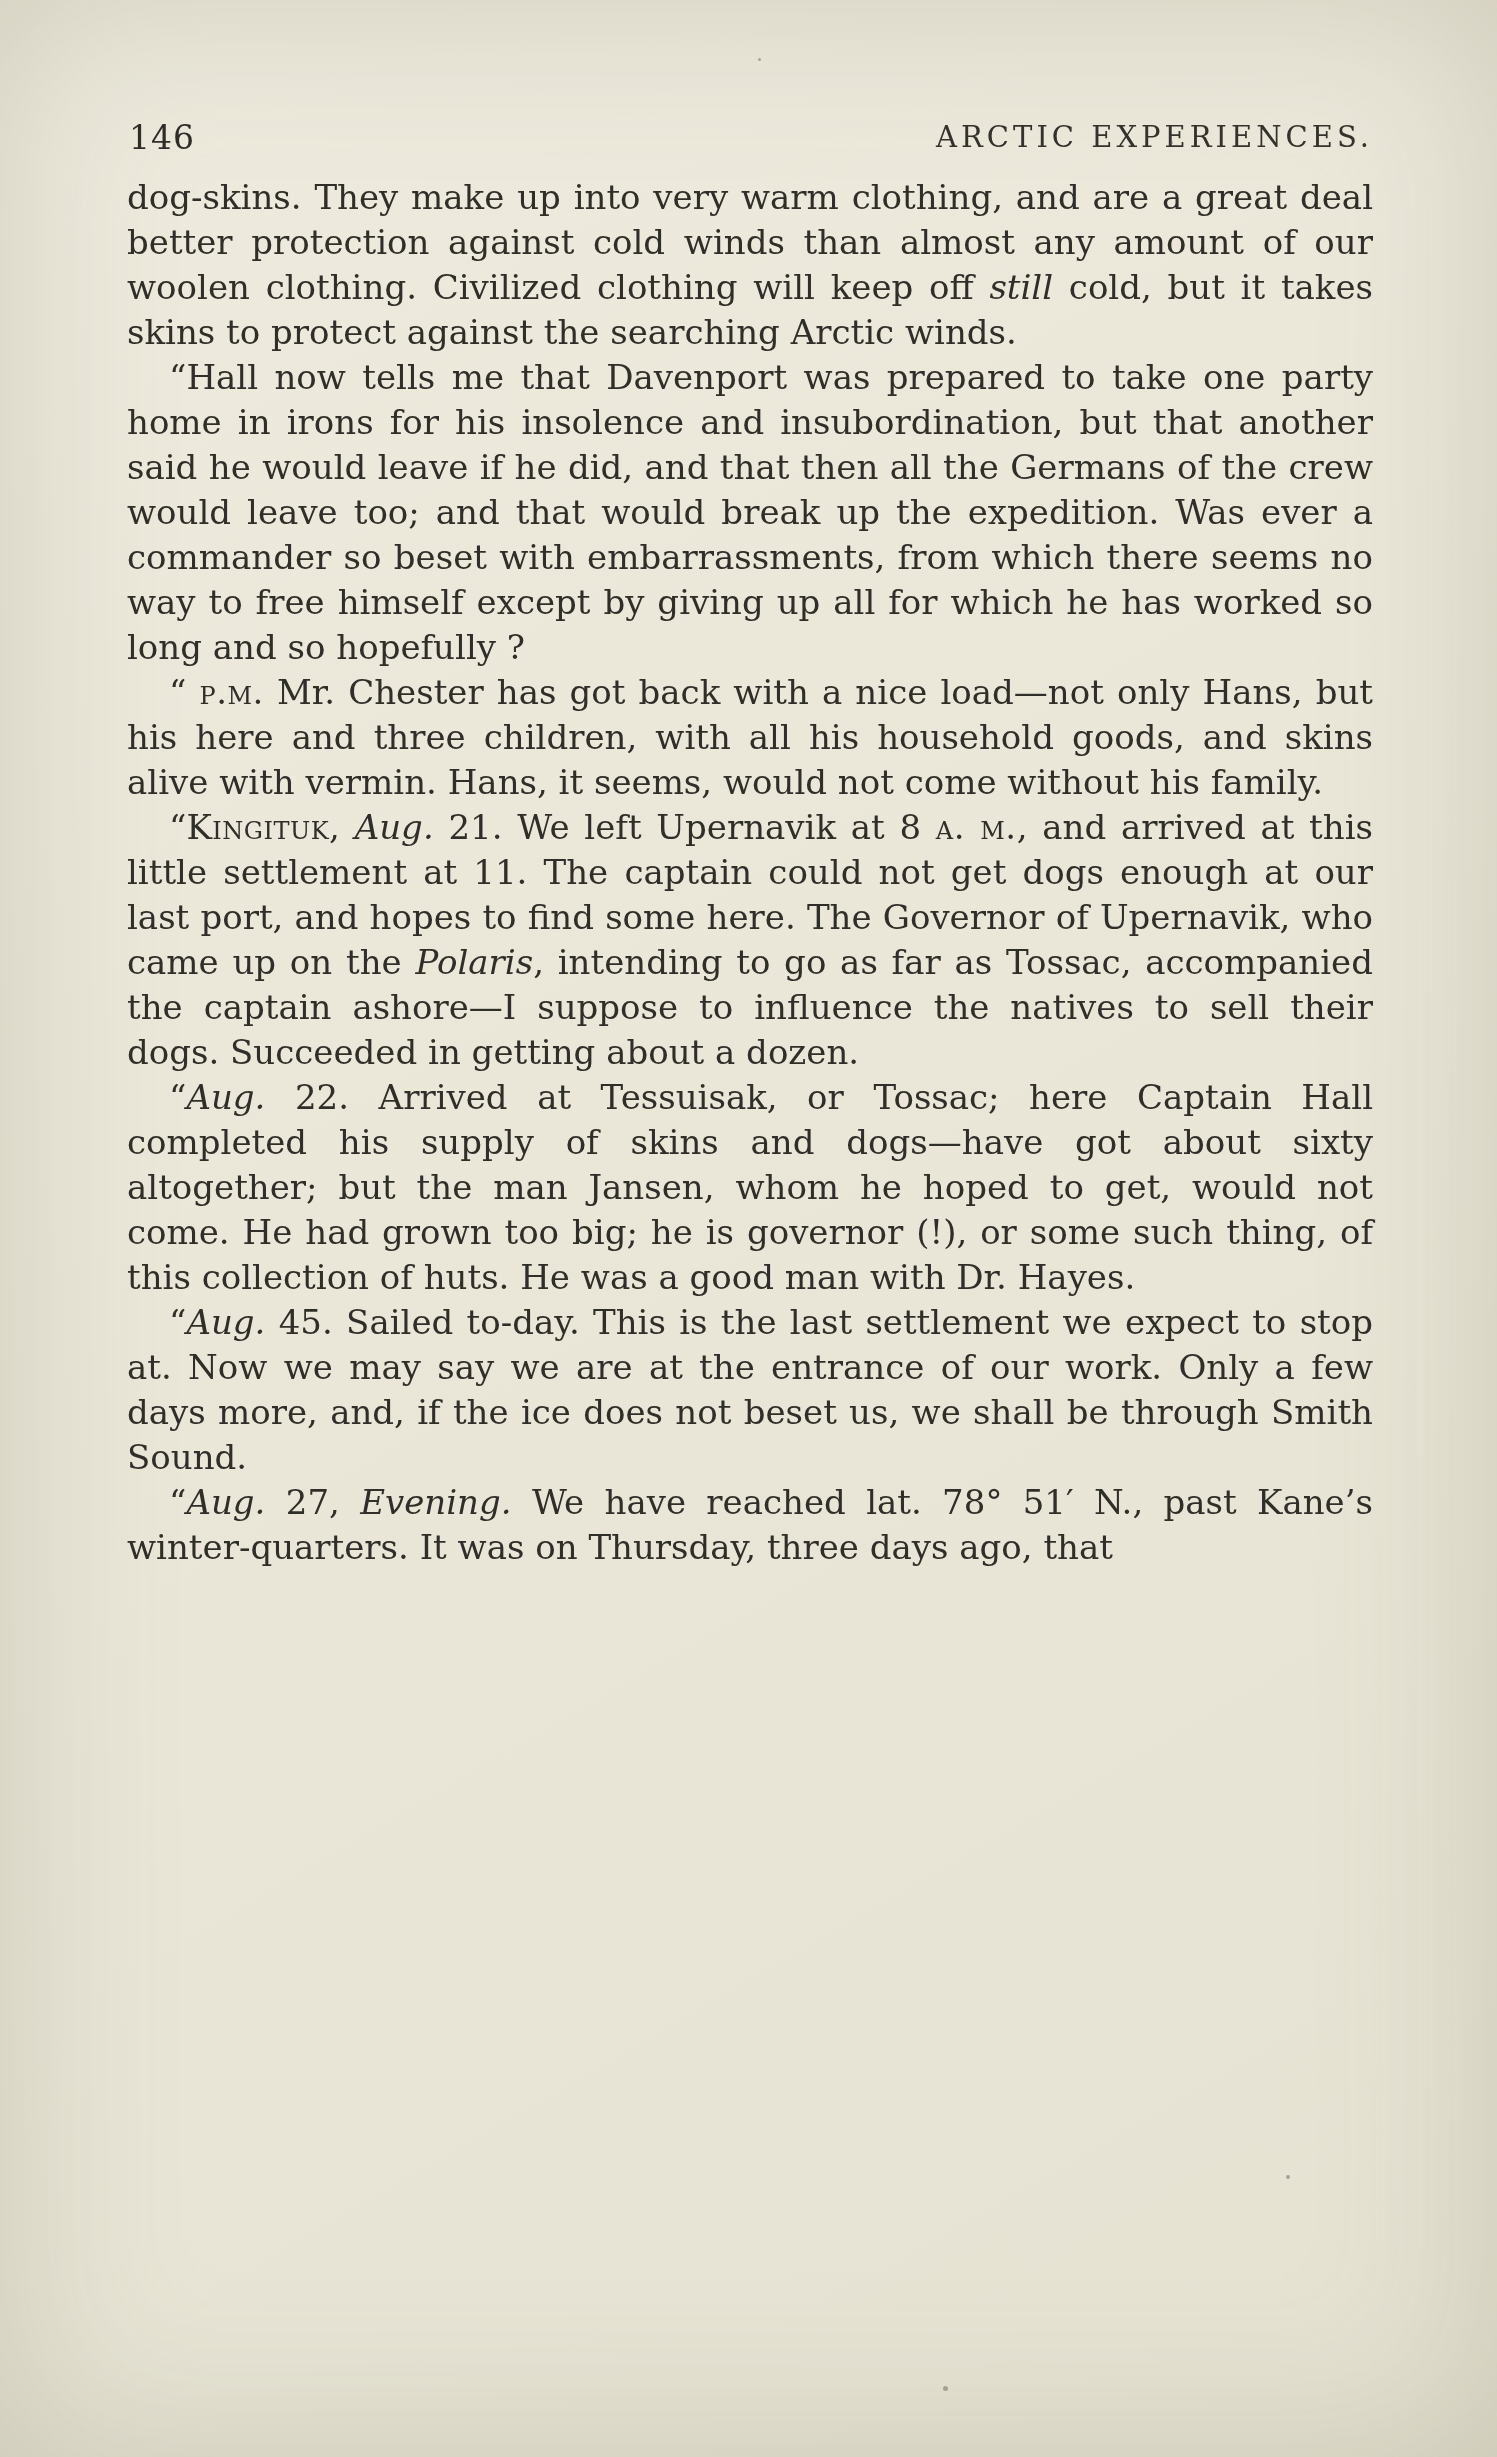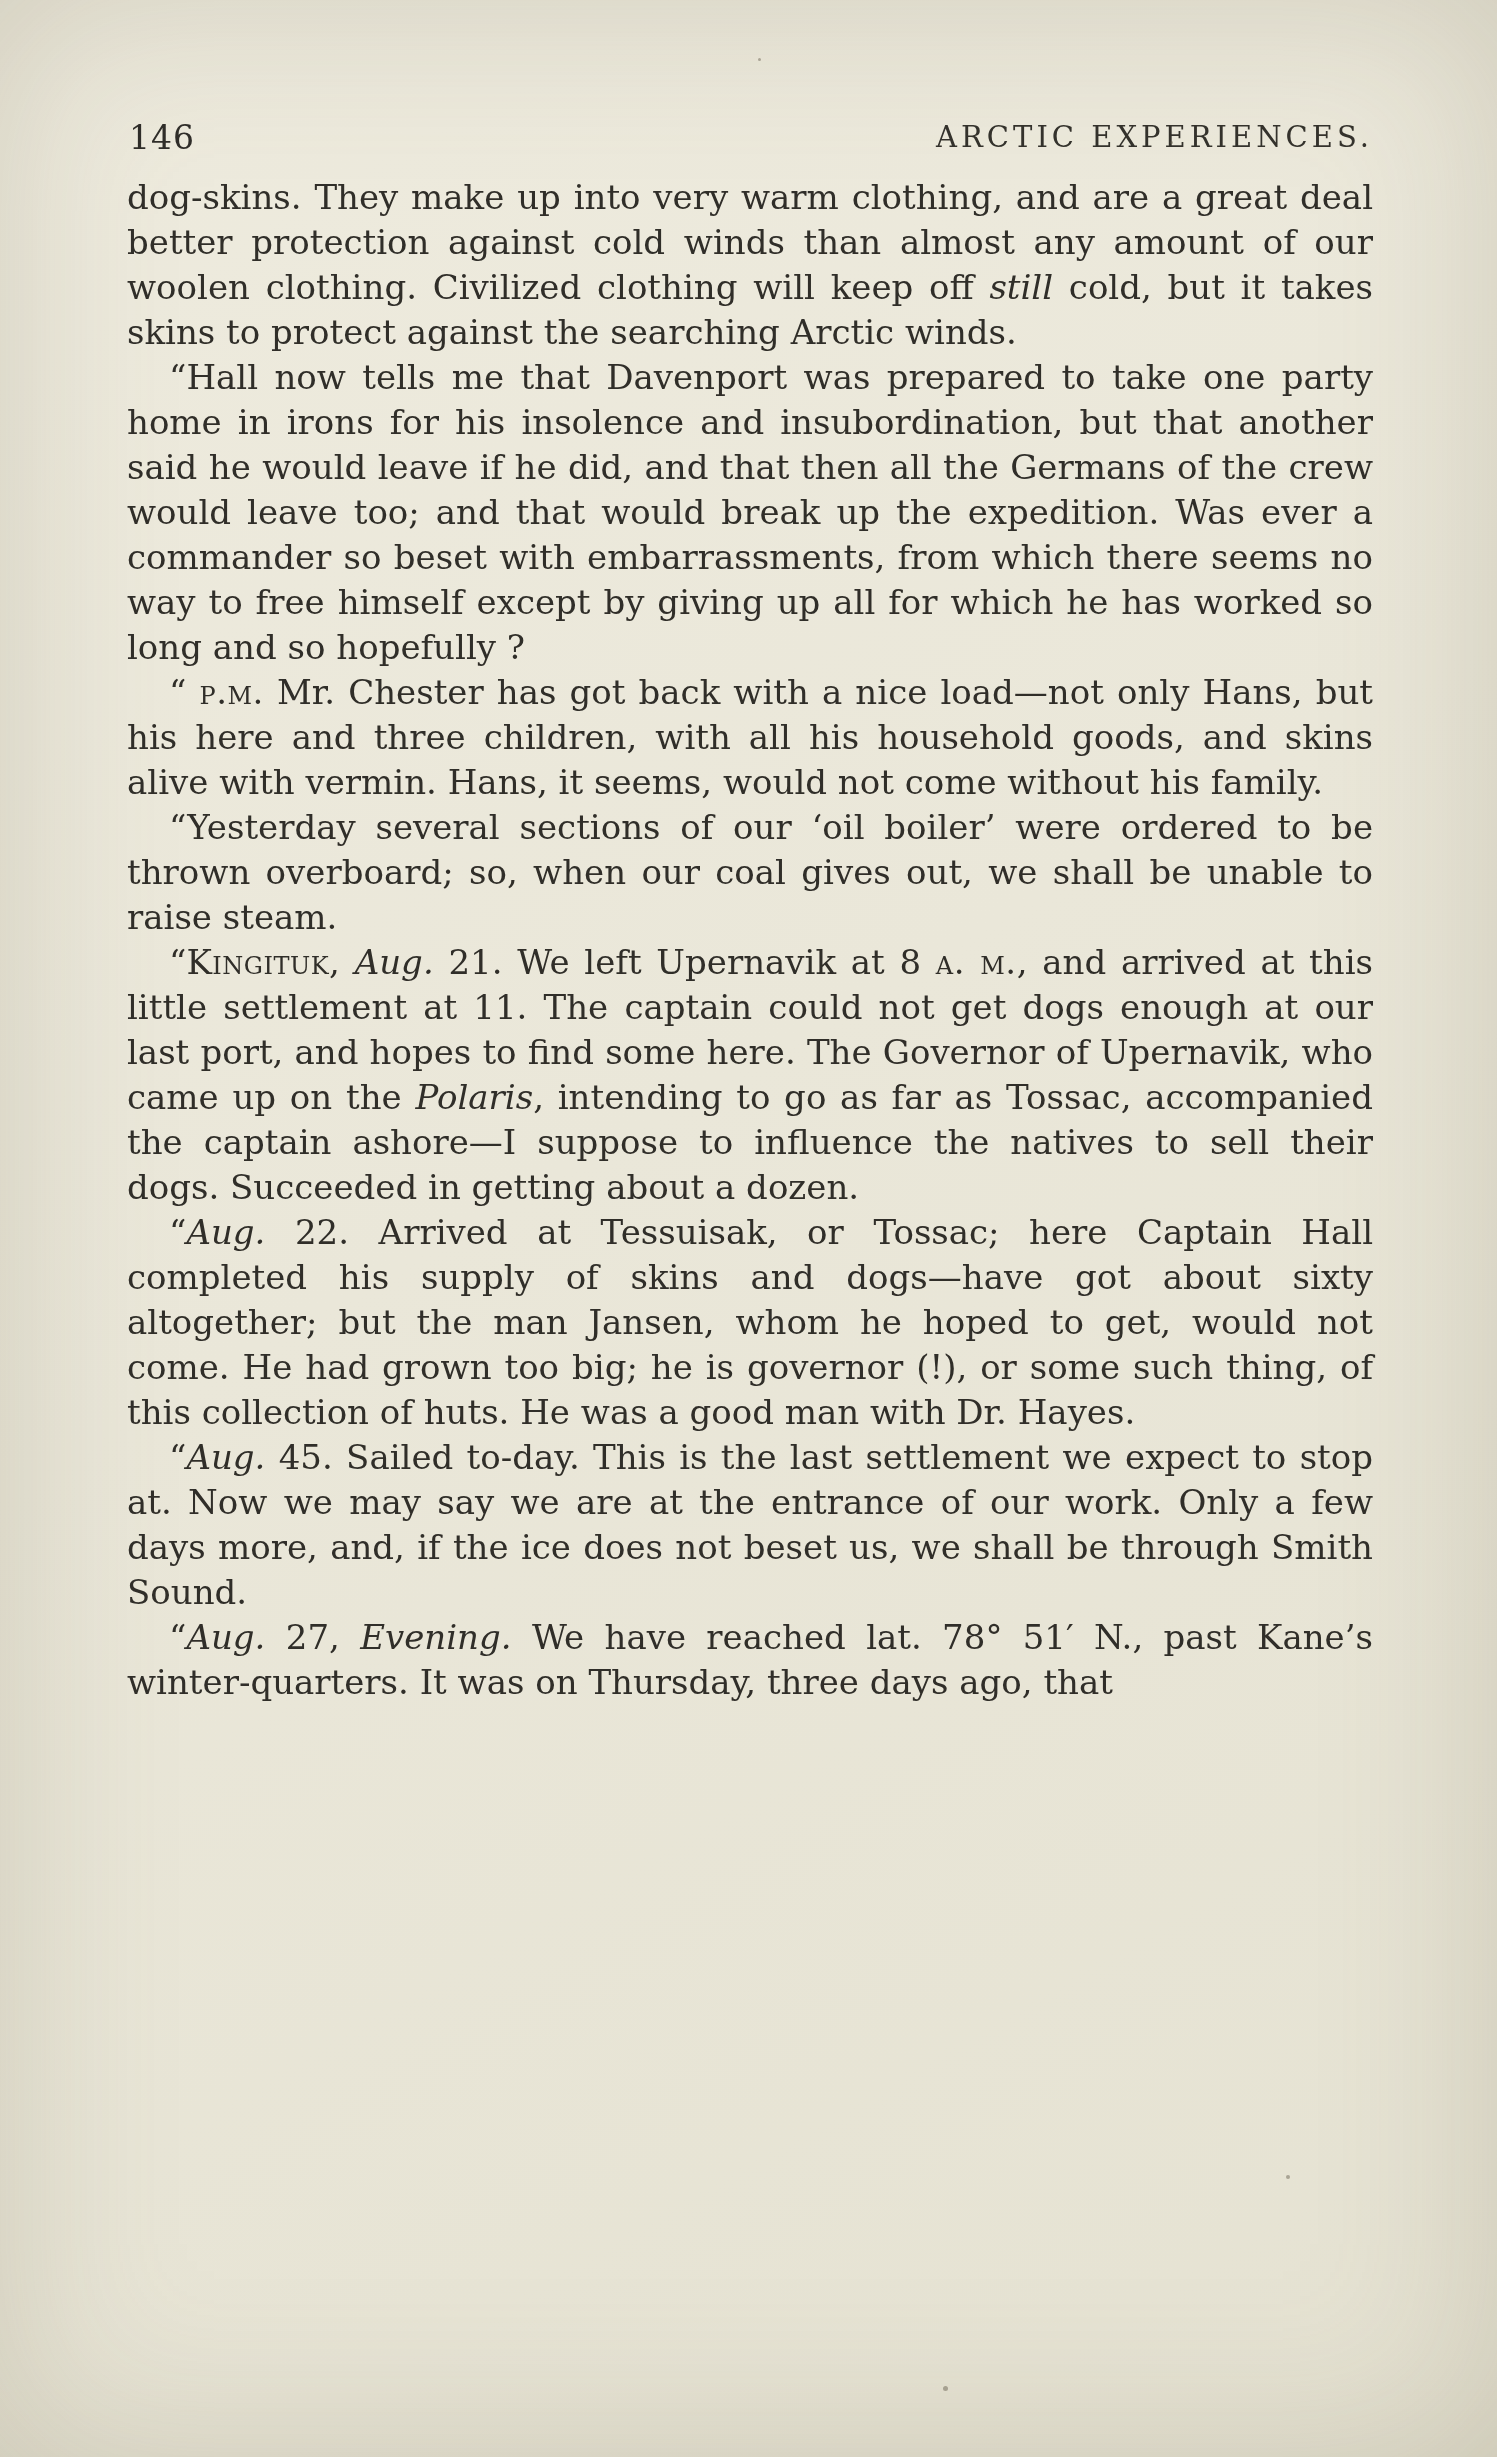--- a/index.html
+++ b/index.html
@@ -69,21 +69,20 @@
 <div class="page">
   <div class="content">
     <div class="header-row">
       <span class="page-number">146</span>
       <div class="running-title">ARCTIC EXPERIENCES.</div>
     </div>
     <div class="text-block">
         <p class=""><span>dog-skins.  They make up into very warm clothing, and are a great deal better protection against cold winds than almost any amount of our woolen clothing.  Civilized clothing will keep off </span><span class="it">still</span><span> cold, but it takes skins to protect against the searching Arctic winds.</span></p>
         <p class="indent"><span>“Hall now tells me that Davenport was prepared to take one party home in irons for his insolence and insubordination, but that another said he would leave if he did, and that then all the Germans of the crew would leave too; and that would break up the expedition.  Was ever a commander so beset with embarrassments, from which there seems no way to free himself except by giving up all for which he has worked so long and so hopefully ?</span></p>
         <p class="indent"><span>“ </span><span class="sc">p.m.</span><span> Mr. Chester has got back with a nice load—not only Hans, but his here and three children, with all his household goods, and skins alive with vermin.  Hans, it seems, would not come without his family.</span></p>
-        <p class="indent"><span>“Yesterday several sections of our ‘oil boiler’ were ordered to be thrown overboard; so, when our coal gives out, we shall be unable to raise steam.</span></p>
         <p class="indent"><span>“</span><span class="sc">Kingituk</span><span>, </span><span class="it">Aug.</span><span> 21.  We left Upernavik at 8 </span><span class="sc">a. m.</span><span>, and arrived at this little settlement at 11.  The captain could not get dogs enough at our last port, and hopes to find some here.  The Governor of Upernavik, who came up on the </span><span class="it">Polaris</span><span>, intending to go as far as Tossac, accompanied the captain ashore—I suppose to influence the natives to sell their dogs.  Succeeded in getting about a dozen.</span></p>
         <p class="indent"><span>“</span><span class="it">Aug.</span><span> 22.  Arrived at Tessuisak, or Tossac; here Captain Hall completed his supply of skins and dogs—have got about sixty altogether; but the man Jansen, whom he hoped to get, would not come.  He had grown too big; he is governor (!), or some such thing, of this collection of huts.  He was a good man with Dr. Hayes.</span></p>
         <p class="indent"><span>“</span><span class="it">Aug.</span><span> 45.  Sailed to-day.  This is the last settlement we expect to stop at.  Now we may say we are at the entrance of our work.  Only a few days more, and, if the ice does not beset us, we shall be through Smith Sound.</span></p>
         <p class="indent"><span>“</span><span class="it">Aug.</span><span> 27, </span><span class="it">Evening.</span><span> We have reached lat. 78° 51′ N., past Kane’s winter-quarters.  It was on Thursday, three days ago, that</span></p>
       </div>
   </div>
   <div class="speck s1"></div>
   <div class="speck s2"></div>
   <div class="speck s3"></div>
   <div class="speck s4"></div>

